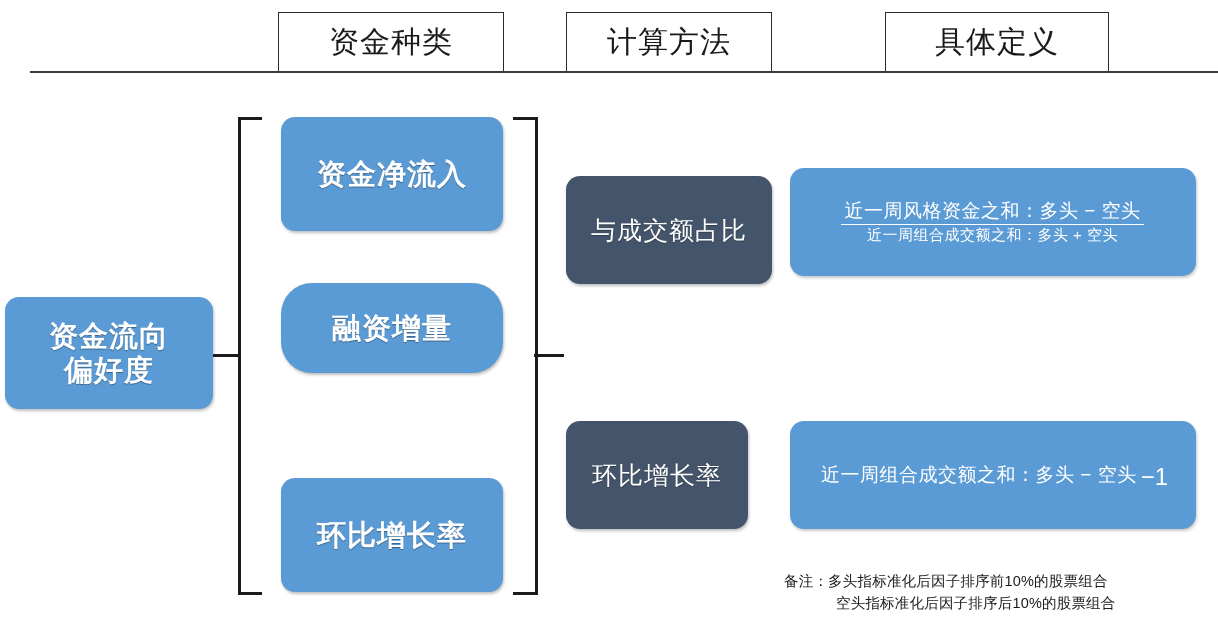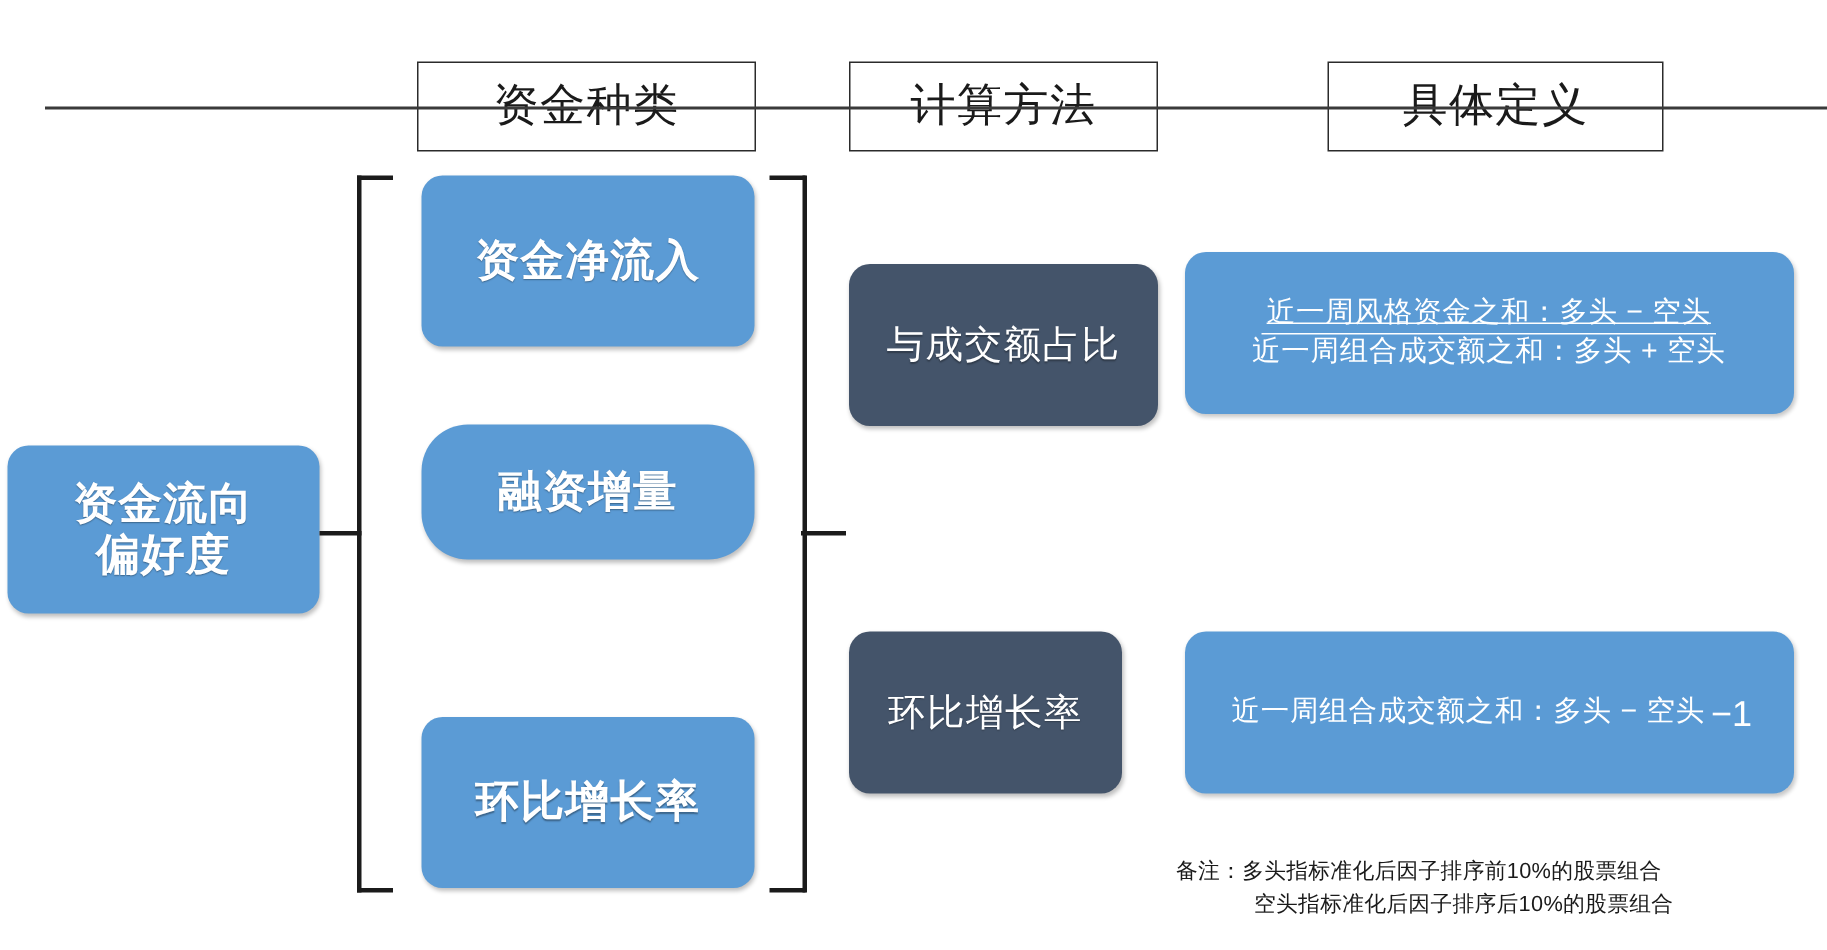--- a/index.html
+++ b/index.html
@@ -25,21 +25,20 @@
     border: 1.6px solid #2b2b2b;
     background: #ffffff;
     display: flex;
     align-items: center;
     justify-content: center;
     color: #1a1a1a;
     font-size: 30px;
     line-height: 1;
     letter-spacing: 1px;
     white-space: nowrap;
-    margin-top: 29px;
   }
   #hdr-1 { left: 278px; top: 12px; width: 226px; height: 60px; }
   #hdr-2 { left: 566px; top: 12px; width: 206px; height: 60px; }
   #hdr-3 { left: 885px; top: 12px; width: 224px; height: 60px; }
 
   .hdr-rule {
     position: absolute;
     left: 30px;
     top: 71px;
     width: 1188px;
@@ -113,24 +112,23 @@
     flex-direction: column;
     align-items: center;
     line-height: 1.18;
   }
   .frac .num {
     font-size: 19px;
     letter-spacing: 0.5px;
     white-space: nowrap;
     padding: 0 3px 1px 3px;
     border-bottom: 1.6px solid #ffffff;
-    text-decoration: underline;
   }
   .frac .den {
-    font-size: 19px;
+    font-size: 15px;
     letter-spacing: 0.5px;
     white-space: nowrap;
     padding: 1px 3px 0 3px;
   }
   .frac-tail {
     font-size: 24px;
     align-self: center;
     margin-left: 1px;
     margin-top: 4px;
     white-space: nowrap;

